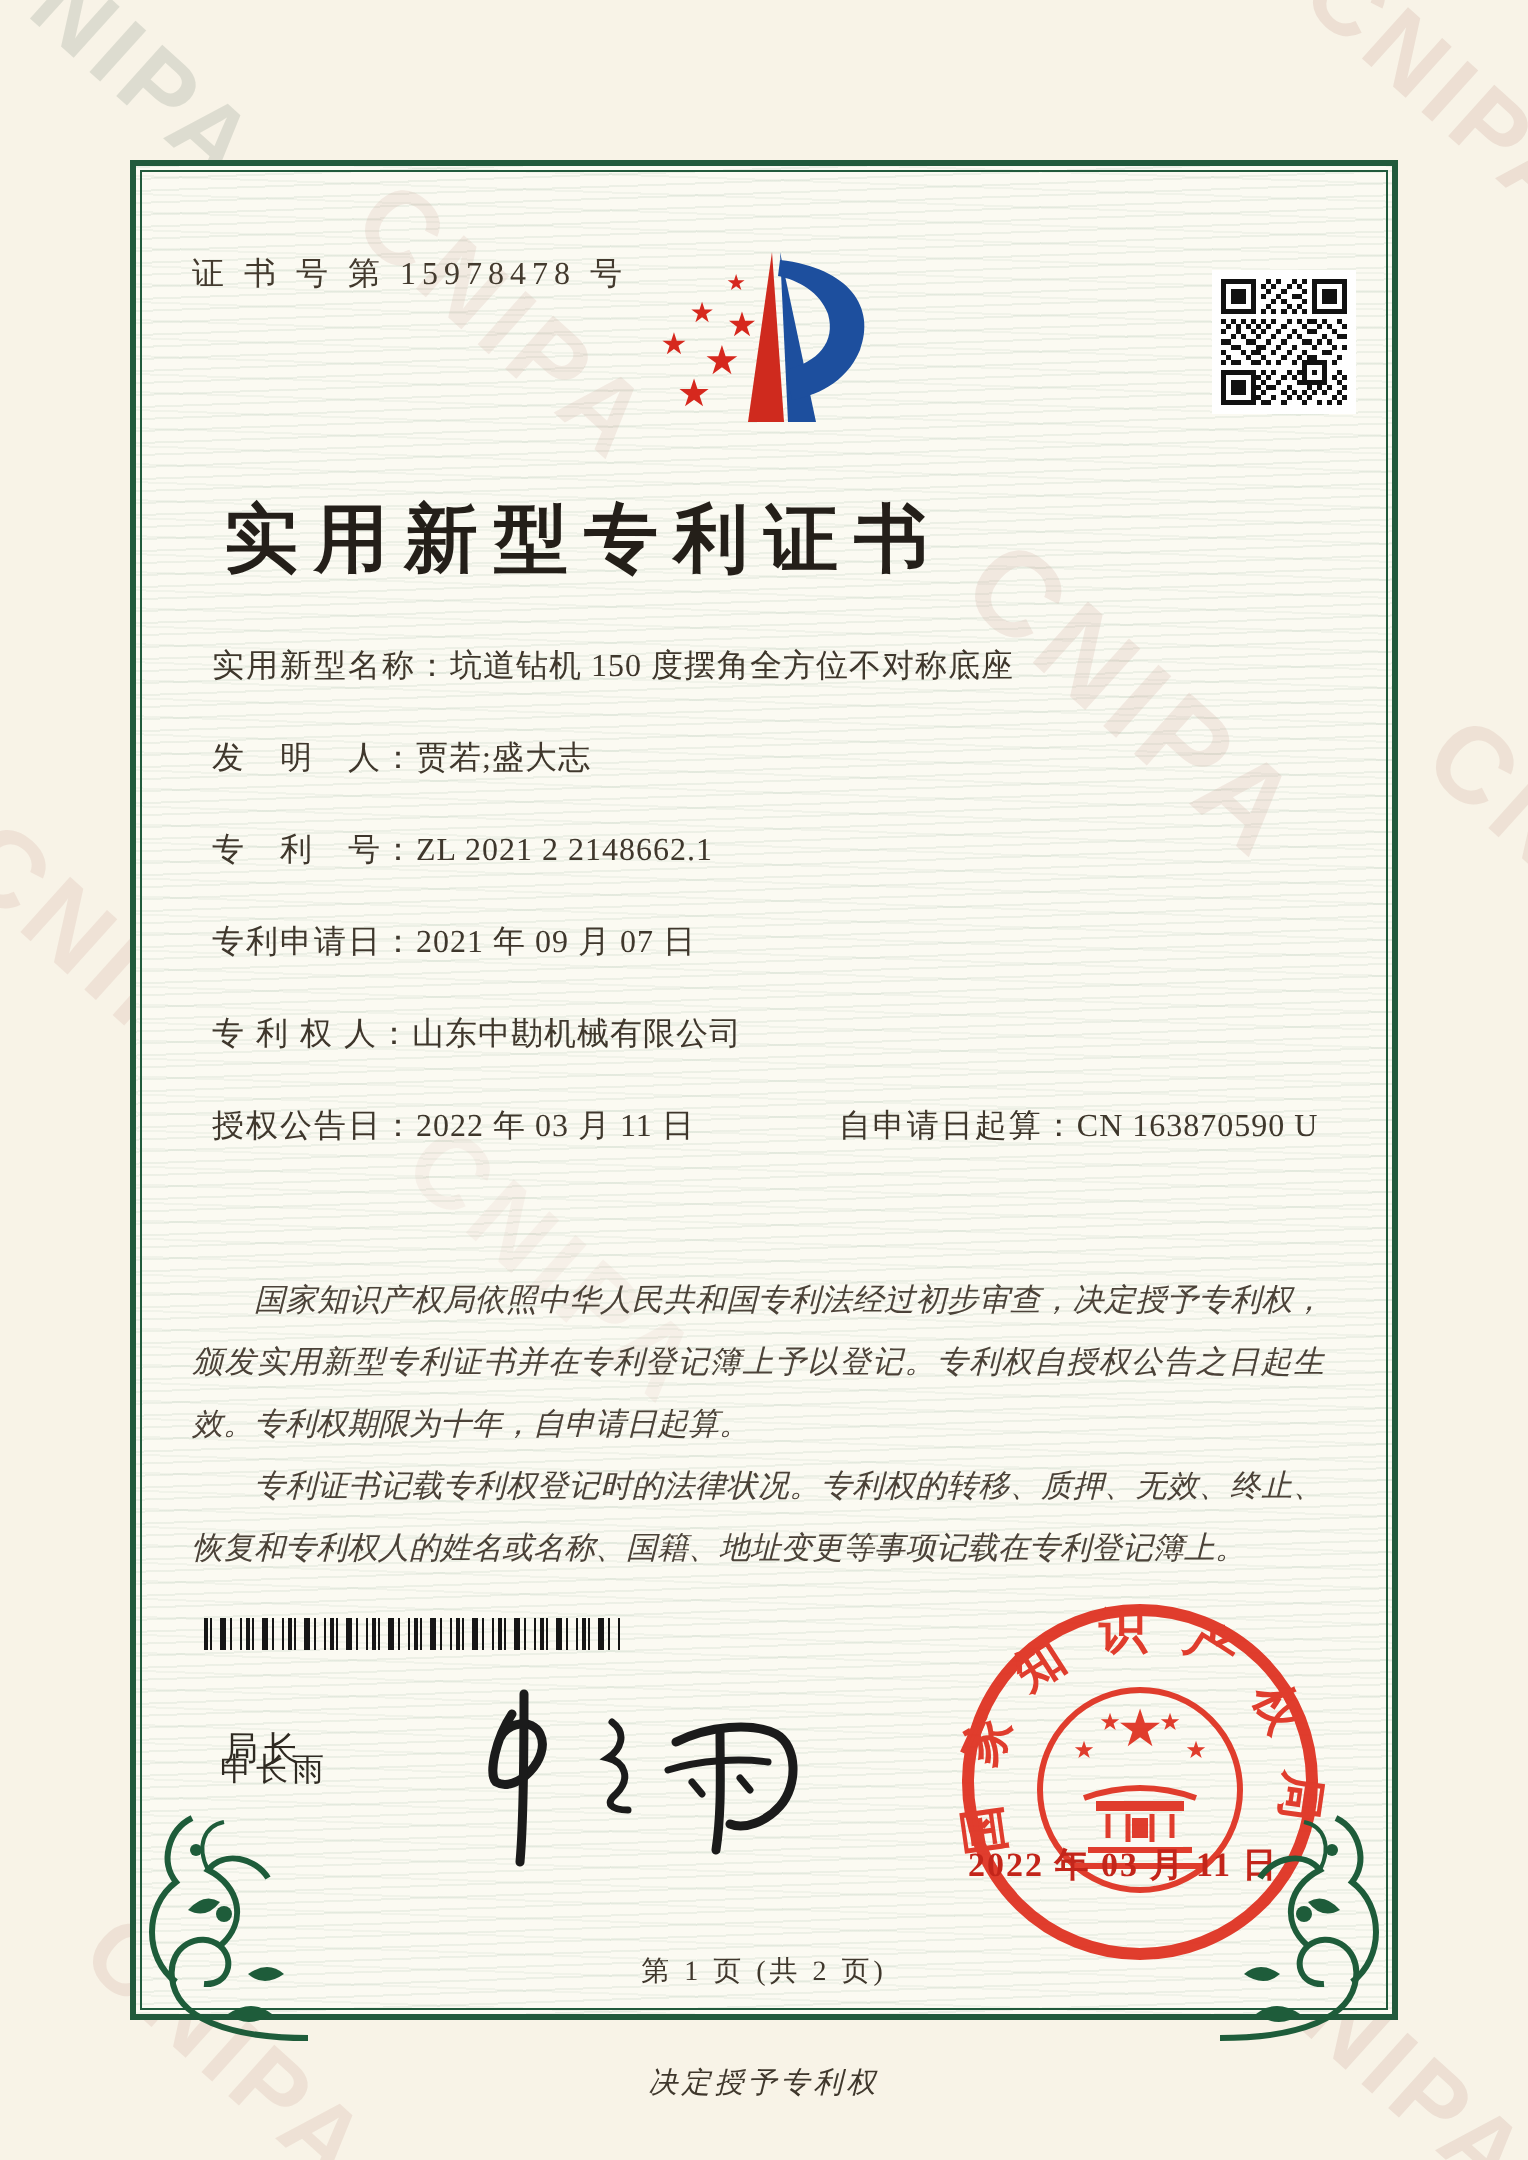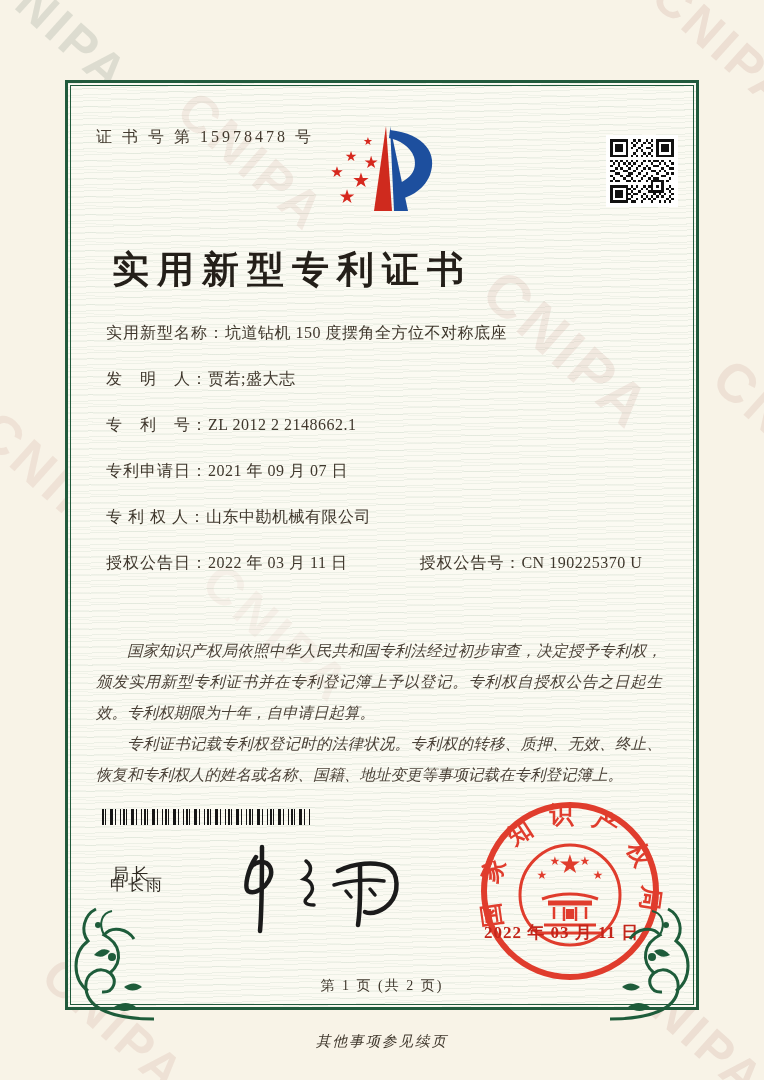--- a/index.html
+++ b/index.html
@@ -137,25 +137,25 @@
           <path d="M8 18h1v1h-1zM10 18h1v1h-1zM13 18h1v1h-1zM15 18h1v1h-1zM23 18h1v1h-1zM9 19h1v1h-1zM12 19h1v1h-1zM14 19h1v1h-1zM22 19h1v1h-1zM24 19h1v1h-1zM8 20h1v1h-1zM11 20h1v1h-1zM15 20h1v1h-1zM23 20h1v1h-1zM9 21h1v1h-1zM10 21h1v1h-1zM13 21h1v1h-1zM17 21h1v1h-1zM19 21h1v1h-1zM21 21h1v1h-1zM24 21h1v1h-1zM8 22h1v1h-1zM12 22h1v1h-1zM14 22h1v1h-1zM16 22h1v1h-1zM18 22h1v1h-1zM20 22h1v1h-1zM23 22h1v1h-1zM10 23h1v1h-1zM13 23h1v1h-1zM15 23h1v1h-1zM17 23h1v1h-1zM22 23h1v1h-1zM24 23h1v1h-1zM8 24h1v1h-1zM9 24h1v1h-1zM12 24h1v1h-1zM16 24h1v1h-1zM19 24h1v1h-1zM21 24h1v1h-1zM23 24h1v1h-1zM7 19h1v1h-1zM7 21h1v1h-1zM7 23h1v1h-1z"></path>
         </g>
       </svg>
     </div>
 
     <div class="title">实用新型专利证书</div>
 
     <div class="fields">
       <div class="row"><span class="lbl">实用新型名称：</span><span class="val">坑道钻机 150 度摆角全方位不对称底座</span></div>
       <div class="row"><span class="lbl">发　明　人：</span><span class="val">贾若;盛大志</span></div>
-      <div class="row"><span class="lbl">专　利　号：</span><span class="val">ZL 2012 2 2148662.1</span></div>
+      <div class="row"><span class="lbl">专　利　号：</span><span class="val">ZL 2021 2 2148662.1</span></div>
       <div class="row"><span class="lbl">专利申请日：</span><span class="val">2021 年 09 月 07 日</span></div>
       <div class="row"><span class="lbl">专 利 权 人：</span><span class="val">山东中勘机械有限公司</span></div>
       <div class="row">
-        <span class="lbl">授权公告日：</span><span class="val">2022 年 03 月 11 日</span><span class="grant-no-group"><span class="lbl">授权公告号：</span><span class="val">CN 190225370 U</span></span>
+        <span class="lbl">授权公告日：</span><span class="val">2022 年 03 月 11 日</span><span class="grant-no-group"><span class="lbl">自申请日起算：</span><span class="val">CN 163870590 U</span></span>
       </div>
     </div>
 
     <div class="paras">
       <p>国家知识产权局依照中华人民共和国专利法经过初步审查，决定授予专利权，颁发实用新型专利证书并在专利登记簿上予以登记。专利权自授权公告之日起生效。专利权期限为十年，自申请日起算。</p>
       <p>专利证书记载专利权登记时的法律状况。专利权的转移、质押、无效、终止、恢复和专利权人的姓名或名称、国籍、地址变更等事项记载在专利登记簿上。</p>
     </div>
 
     <div class="barcode"></div>
 
@@ -230,13 +230,13 @@
       <path d="M50,28 C44,16 48,6 58,4" stroke-width="2"></path>
       <path d="M60,100 q12,-8 22,0 q-12,8 -22,0" fill="#1e5c3a" stroke="none"></path>
       <path d="M70,80 q10,-7 18,0 q-10,7 -18,0" fill="#1e5c3a" stroke="none"></path>
       <path d="M40,48 q8,-9 16,-4 q-7,9 -16,4" fill="#1e5c3a" stroke="none"></path>
       <circle cx="58" cy="50" r="4" fill="#1e5c3a" stroke="none"></circle>
       <circle cx="44" cy="18" r="3" fill="#1e5c3a" stroke="none"></circle>
     </svg>
   </div>
 </div>
 
-<div class="footer-note">其他事项参见续页</div>
+<div class="footer-note">决定授予专利权</div>
 
 </body></html>

